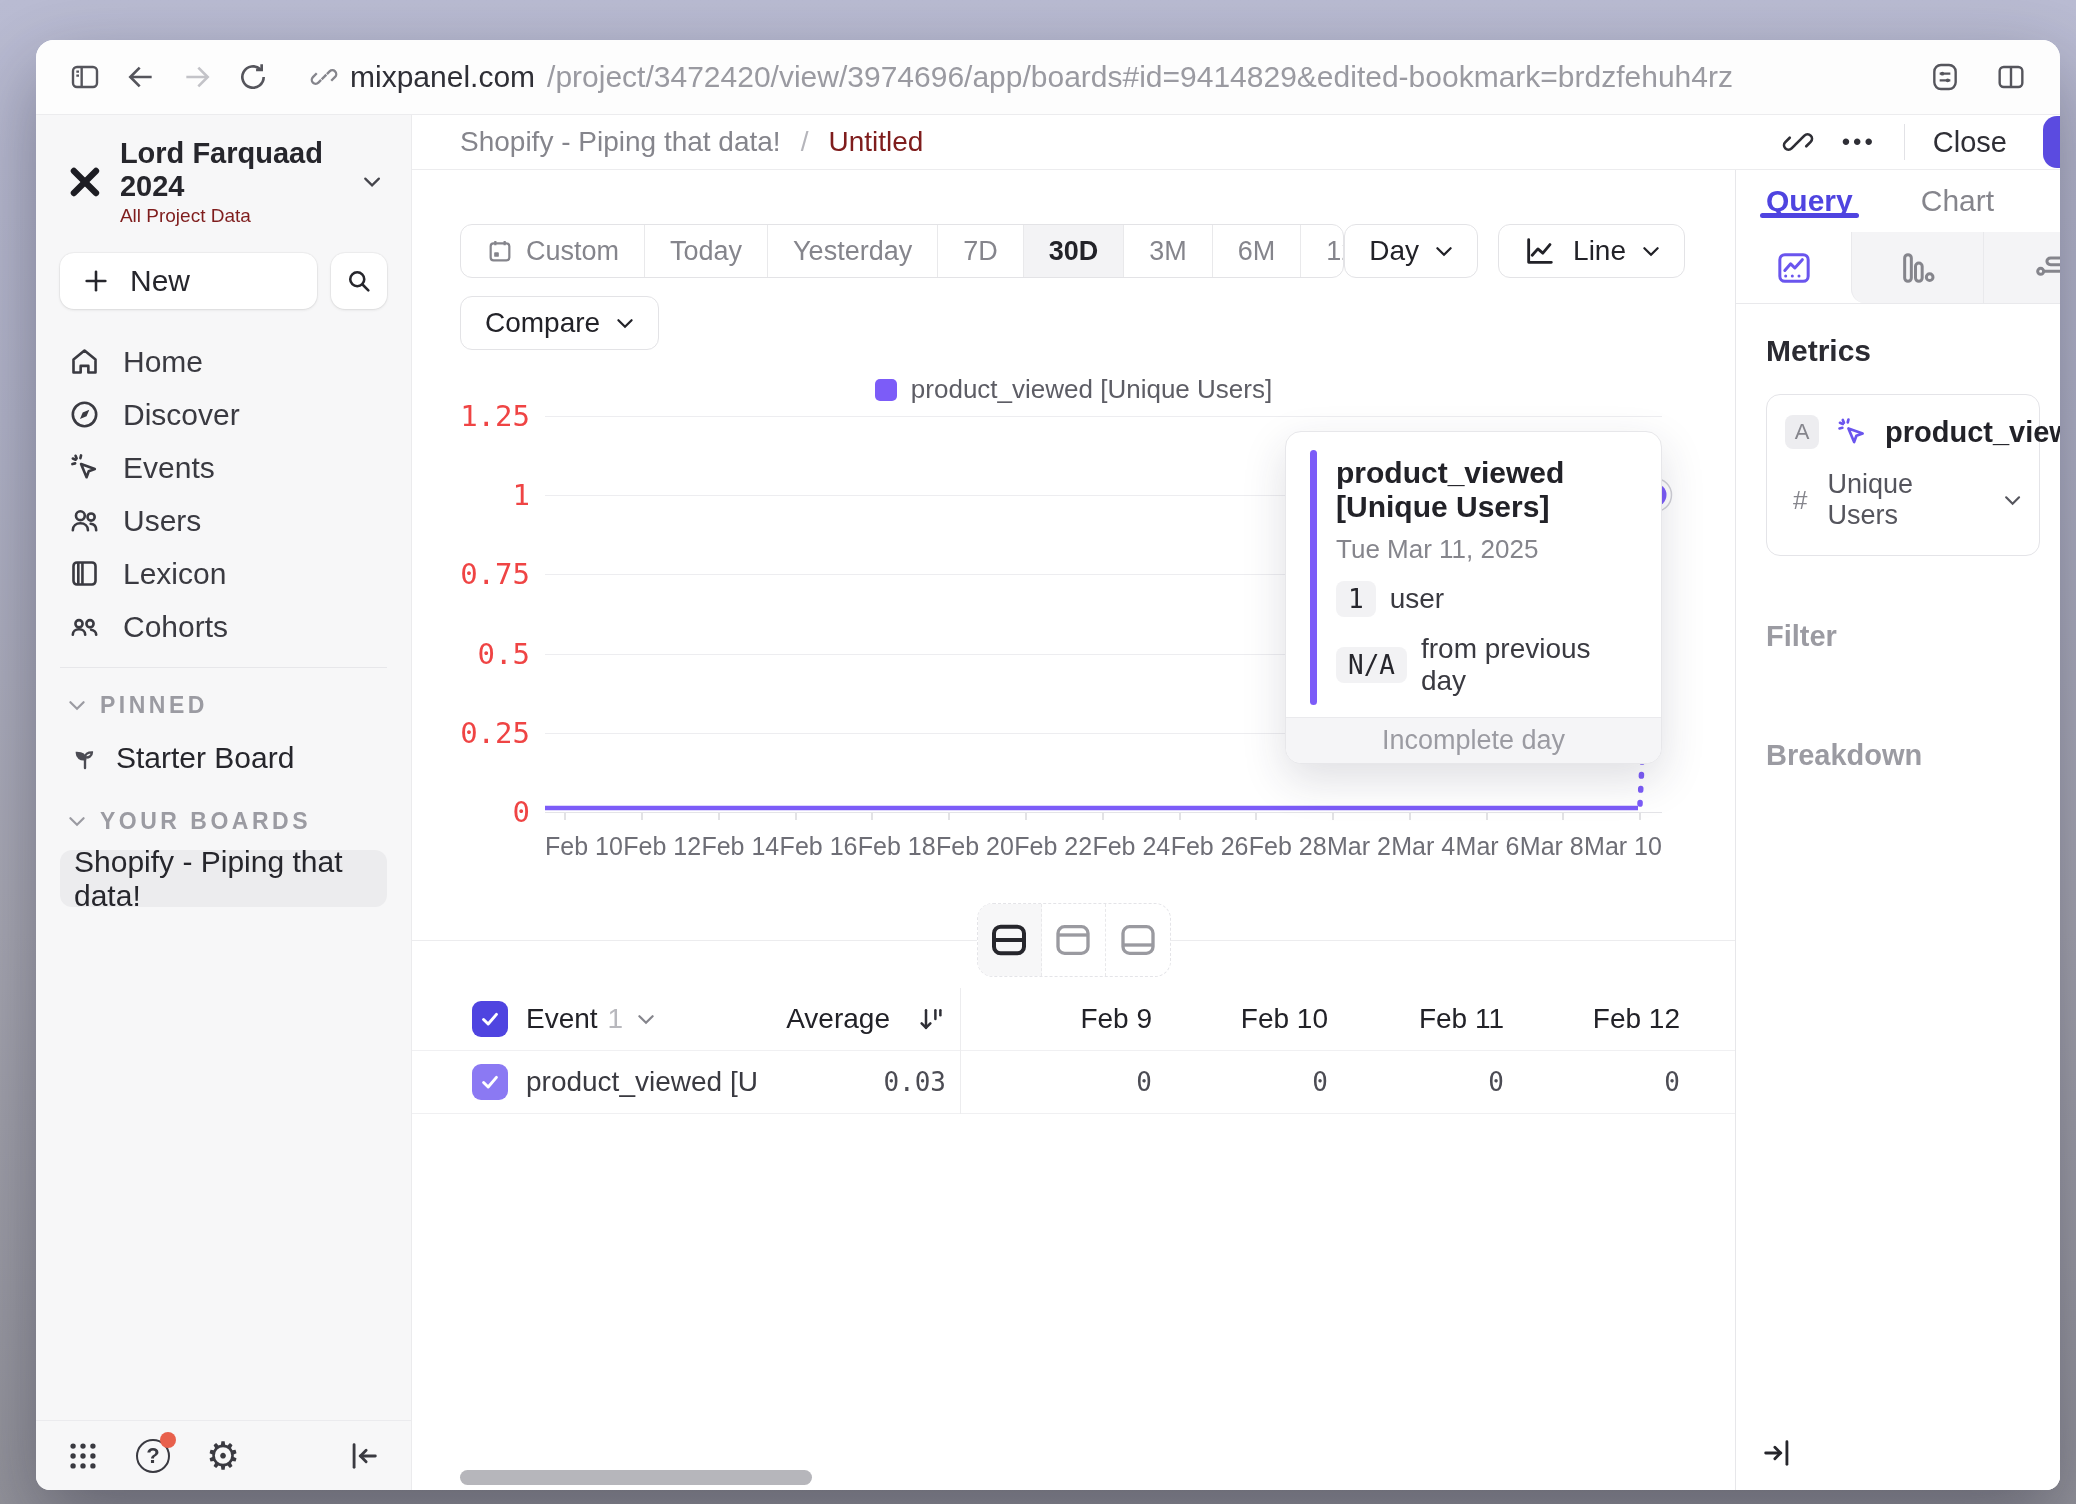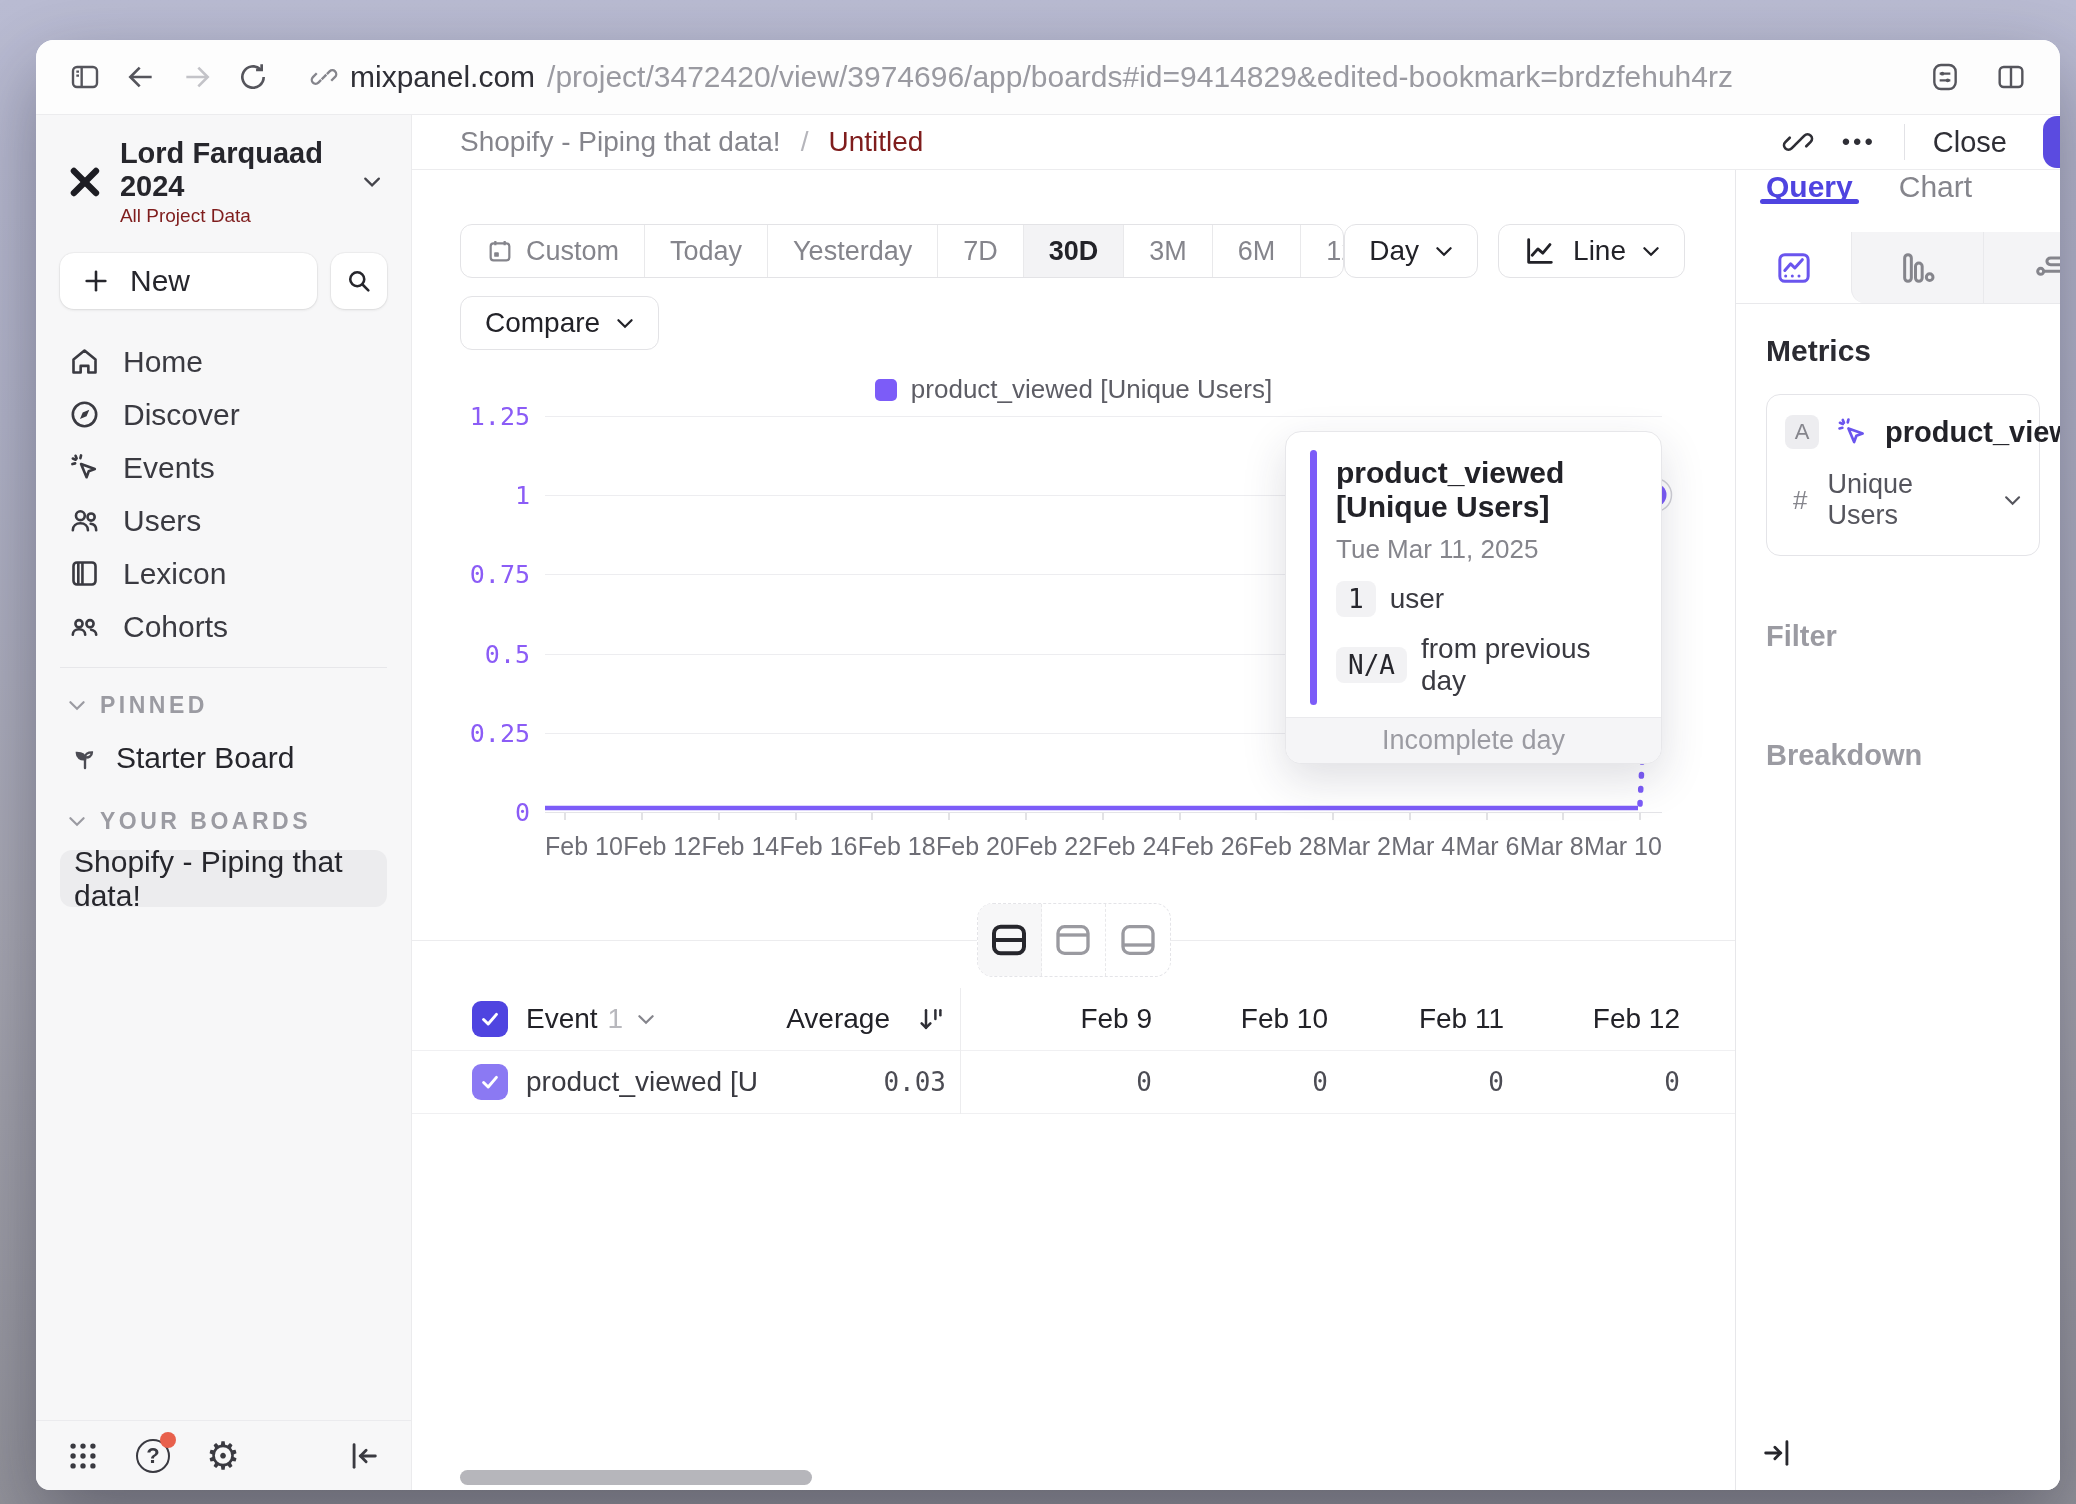--- a/index.html
+++ b/index.html
@@ -101,21 +101,21 @@
   .drop-btn svg.licon { width:34px; height:34px; }
   .compare-row { padding:18px 48px 0; }
   .compare-btn { display:inline-flex; height:54px; border:1px solid #e3e3e6; border-radius:12px; background:#fff;
     align-items:center; gap:16px; padding:0 24px; font-size:28px; color:#222228; }
   
   .chart-wrap { position:relative; height:500px; margin-top:14px; flex:0 0 auto; }
   .legend { position:absolute; top:10px; left:0; right:0; display:flex; justify-content:center; align-items:center; gap:14px; }
   .legend-swatch { width:22px; height:22px; border-radius:5px; background:#7c5cf8; }
   .legend-label { font-size:26px; color:#5d5d65; }
   .y-labels { position:absolute; left:0; top:52px; width:118px; height:396px;
-    font-family:"DejaVu Sans Mono",monospace; font-size:25px; color:#8b5cf6; }
+    font-family:"DejaVu Sans Mono",monospace; font-size:29px; color:#ef4444; }
   .y-labels span { position:absolute; right:0; transform:translateY(-50%); }
   .plot { position:absolute; left:133px; top:52px; width:1117px; height:396px; }
   .gridline { position:absolute; left:0; right:0; height:1px; background:#ededf0; }
   .gridline.base { background:#e4e4e8; }
   .chart-svg { position:absolute; left:0; top:0; overflow:visible; }
   .x-labels { position:absolute; left:133px; top:468px; width:1117px; display:flex;
     justify-content:space-between; font-size:25px; color:#6e6e76; }
   .x-labels span { text-align:center; }
   
   .tooltip { position:absolute; left:873px; top:67px; width:377px; background:#fff;
@@ -152,21 +152,21 @@
   .col-name { width:230px; display:flex; align-items:center; gap:10px; margin-left:18px; overflow:hidden; white-space:nowrap; }
   .evt-count { color:#b8b8bd; }
   .col-name .chev-s { color:#85858c; margin-left:4px; }
   .col-avg { width:190px; display:flex; justify-content:flex-end; align-items:center; gap:26px; }
   .sort-icon { width:30px; height:30px; color:#2f2f36; }
   .col-date { width:176px; text-align:right; }
   .mono { font-family:"DejaVu Sans Mono",monospace; font-size:26px; color:#4c4c54; }
   .scroll-thumb { position:absolute; left:48px; bottom:5px; width:352px; height:15px; border-radius:8px; background:#b6b6bb; }
   
   .panel { width:325px; flex:0 0 auto; border-left:1px solid #e7e7ea; display:flex; flex-direction:column; position:relative; background:#fff; }
-  .panel-tabs { display:flex; gap:46px; padding-left:30px; height:62px; align-items:flex-start; flex:0 0 auto; }
+  .panel-tabs { display:flex; gap:68px; padding-left:30px; height:62px; align-items:center; flex:0 0 auto; }
   .p-tab { font-size:30px; color:#85858c; display:flex; align-items:center; position:relative; }
   .p-tab.active { color:#4f44e0; font-weight:bold; }
   .p-tab.active::after { content:''; position:absolute; left:-6px; right:-6px; bottom:0; height:5px; border-radius:3px; background:#4f44e0; }
   .icon-tabs { display:flex; height:72px; flex:0 0 auto; border-bottom:1px solid #e9e9ec; }
   .i-tab { display:flex; align-items:center; justify-content:center; background:#f4f4f6; border-left:1px solid #e9e9ec; color:#85858c; }
   .i-tab svg { width:40px; height:40px; }
   .i-tab.first { width:115px; background:#fff; border-left:none; color:#6a55ee; }
   .i-tab.second { width:132px; border-bottom-left-radius:14px; }
   .i-tab.third { flex:1; overflow:hidden; justify-content:flex-end; padding-right:0; }
   .panel-body { padding:30px 20px 0 30px; }

